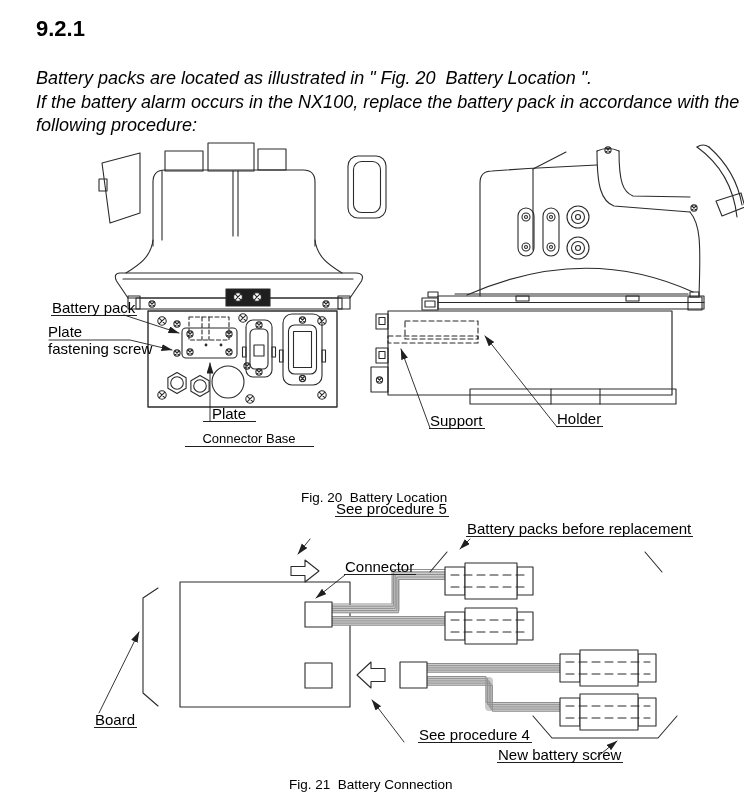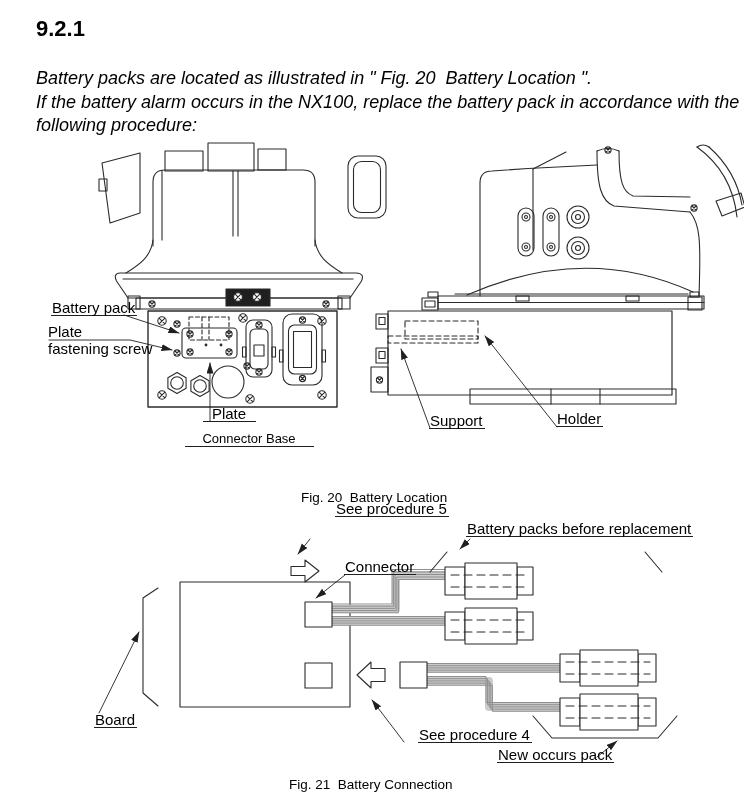--- a/index.html
+++ b/index.html
@@ -295,16 +295,16 @@
   <div class="fig-label ctr cb" style="left:185px;top:433px;width:126px;">Connector Base</div>
   <div class="fig-label" style="left:429px;top:415px;">Support</div>
   <div class="fig-label" style="left:556px;top:413px;">Holder</div>
   <div class="fig-caption" style="left:301px;top:462px;margin-top:28px;">Fig. 20  Battery Location</div>
 
   <div class="fig-label" style="left:298px;top:503px;margin-left:37px;">See procedure 5</div>
   <div class="fig-label" style="left:344px;top:561px;">Connector</div>
   <div class="fig-label" style="left:466px;top:523px;">Battery packs before replacement</div>
   <div class="fig-label" style="left:94px;top:714px;">Board</div>
   <div class="fig-label" style="left:402px;top:729px;margin-left:16px;">See procedure 4</div>
-  <div class="fig-label" style="left:497px;top:749px;">New occurs pack</div>
+  <div class="fig-label" style="left:497px;top:749px;">New battery screw</div>
   <div class="fig-caption" style="left:289px;top:777px;">Fig. 21  Battery Connection</div>
 
 </div>
 
 </body></html>

